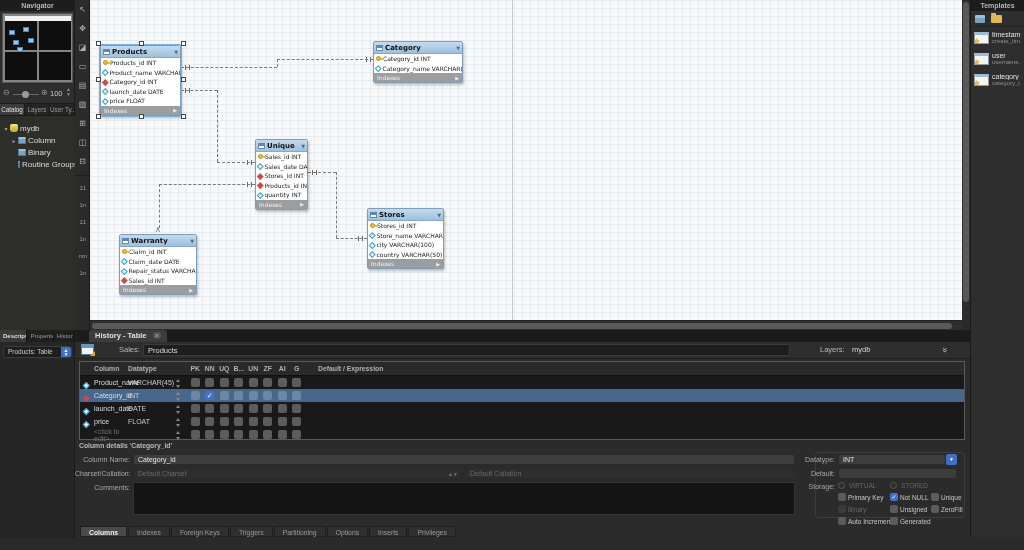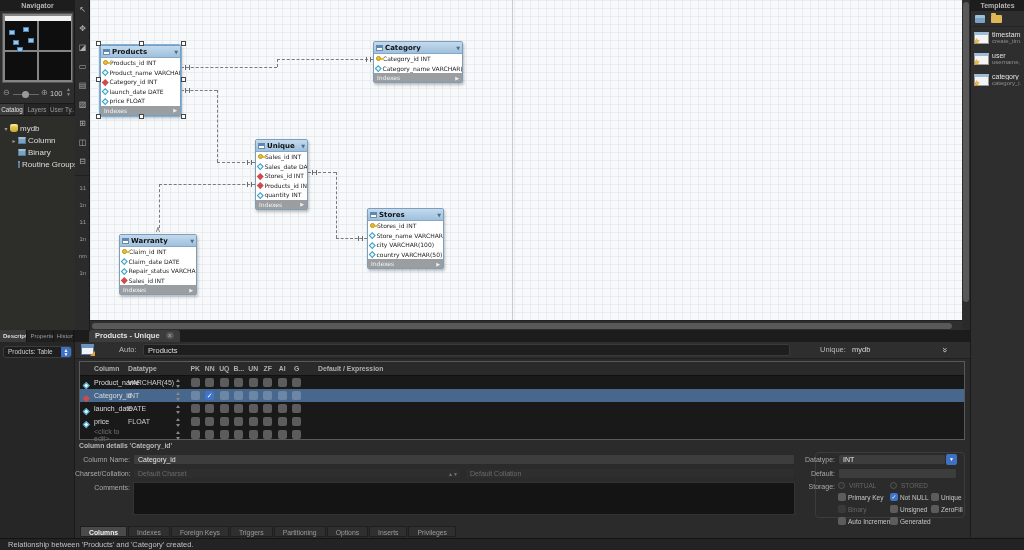--- a/index.html
+++ b/index.html
@@ -458,29 +458,29 @@
     </div>
     <div id="lb-select">
       <span>Products: Table</span>
       <span class="btn">▲<br>▼</span>
     </div>
   </div>
 
   <div id="editor" class="abs">
     <div id="ed-tabbar">
       <div id="ed-tab">
-        <span>Products - Unique</span>
+        <span>History - Table</span>
         <span class="close">×</span>
       </div>
     </div>
     <div id="ed-toolrow">
       <div id="ed-icon"></div>
-      <span class="ed-label" style="left:44px;top:3px;">Auto:</span>
+      <span class="ed-label" style="left:44px;top:3px;">Sales:</span>
       <div id="ed-name-input"><span>Products</span></div>
-      <span class="ed-label" style="left:745px;top:3px;">Unique:</span>
+      <span class="ed-label" style="left:745px;top:3px;">Layers:</span>
       <span class="ed-label" style="left:777px;top:3px;color:#d8d8d8;">mydb</span>
       <span id="ed-chevrons">»</span>
     </div>
 
     <div id="grid">
         <div class="g-header">
           <div class="g-hc c-name">Column</div>
           <div class="g-hc c-type">Datatype</div>
           <div class="g-hc c-step"></div>
           <div class="g-hc c-chk">PK</div>
@@ -708,17 +708,14 @@
       <span class="flag" style="left: 763px; top: 187px;">
         <span class="fchk"></span>
         <span class="flag-label">Auto Increment</span>
       </span>
       <span class="flag" style="left: 815px; top: 187px;">
         <span class="fchk"></span>
         <span class="flag-label">Generated</span>
       </span>
     </div>
 
-  <div id="statusbar" class="abs">
-    <span>Relationship between 'Products' and 'Category' created.</span>
-  </div>
 
 </div>
 
 </body></html>

